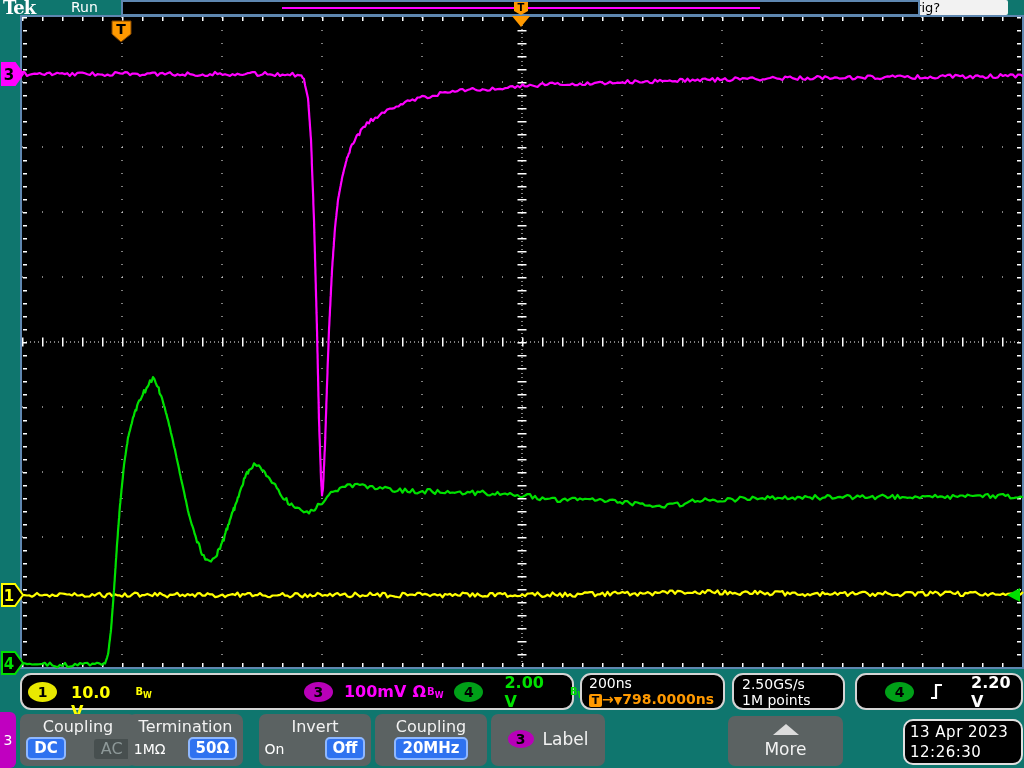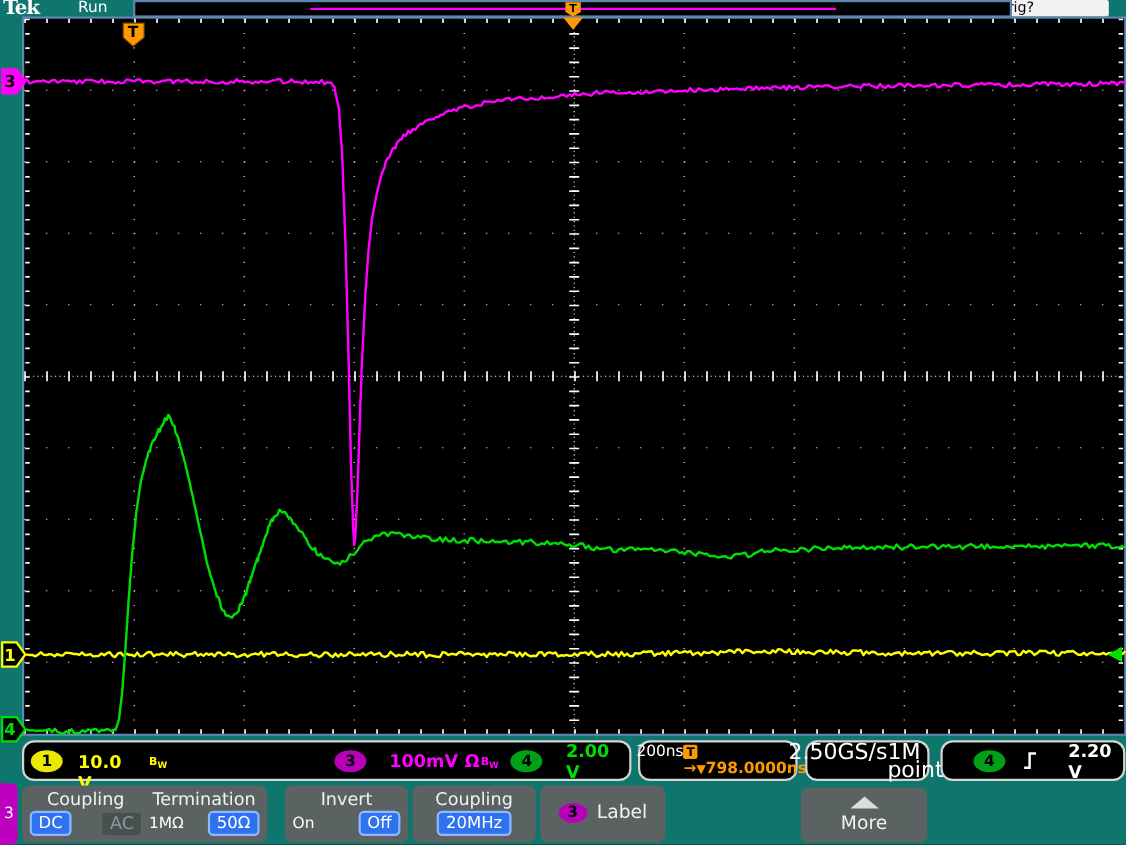--- a/index.html
+++ b/index.html
@@ -10,40 +10,40 @@
             font-weight:bold;font-size:18px;letter-spacing:-1px;color:#fff;}
   .acq-status{position:absolute;left:40px;top:-1px;font-size:14px;color:#fff;margin-left:31px;}
   .trig-banner{position:absolute;left:903px;top:0;width:105px;height:15px;background:#f2f2f2;
                color:#000;font-size:13px;display:flex;align-items:center;padding-left:7px;
                box-sizing:border-box;border-radius:2px;}
   
   #scope{position:absolute;left:0;top:0;pointer-events:none;}
   
   .rbox{position:absolute;top:673px;height:37px;border:2px solid #d4d4d4;border-radius:11px;
         background:#000;box-sizing:border-box;display:flex;align-items:center;font-size:16px;}
-  .rbox.cols{flex-direction:row;align-items:flex-start;justify-content:center;line-height:16px;border-radius:11px;}
+  .rbox.cols{flex-direction:column;align-items:flex-start;justify-content:center;line-height:16px;border-radius:11px;}
   .ovbadge{width:29px;height:20px;border-radius:50%;display:flex;align-items:center;
            justify-content:center;color:#000;font-weight:bold;font-size:14px;flex:0 0 auto;}
   .bw{font-weight:bold;display:inline-block;}
   .bw .b{font-size:10px;vertical-align:2px;}
   .bw .w{font-size:8px;vertical-align:-1px;}
   .val{font-weight:600;}
   .tsq{display:inline-block;width:13px;height:13px;background:#ff9900;color:#000;
        border-radius:2px;font-size:11px;font-weight:bold;text-align:center;line-height:13px;}
   
   .chan-tab{position:absolute;left:0;top:712px;width:16px;height:56px;background:#c000c0;
             border-radius:0 6px 6px 0;display:flex;align-items:center;justify-content:center;
             font-size:14px;color:#fff;}
   .mbtn{position:absolute;top:714px;height:52px;background:#5b6262;border-radius:7px;
         box-sizing:border-box;display:flex;flex-direction:column;align-items:center;
         justify-content:space-between;padding:3px 0 6px;}
   .mbtn .title{font-size:16px;color:#f2f2f2;}
   .optrow{display:flex;align-items:center;}
   .chip{background:#2e72f0;border:2px solid #8fb8ff;border-radius:5px;color:#fff;
-        font-weight:normal;font-size:15px;padding:0 6px;line-height:19px;}
+        font-weight:bold;font-size:15px;padding:0 6px;line-height:19px;}
   .plain{color:#fff;font-size:14px;}
   .dim{background:#474f4f;color:#8d9898;font-size:16px;padding:0 7px;border-radius:3px;line-height:20px;}
   .label-row{display:flex;align-items:center;gap:9px;height:100%;}
   .label-row .ovbadge{width:26px;height:18px;background:#b800b8;}
   .more-btn{justify-content:center;gap:4px;padding:0;}
   .tri-up{width:0;height:0;border-left:13px solid transparent;border-right:13px solid transparent;
           border-bottom:11px solid #dcdcdc;}
   .datetime{position:absolute;left:903px;top:719px;width:120px;height:46px;background:#000;
             border:2px solid #e0e0e0;border-radius:10px;box-sizing:border-box;
             display:flex;flex-direction:column;justify-content:center;padding-left:5px;
@@ -103,36 +103,36 @@
       <polygon points="2,63 15,63 23,74 15,85 2,85" fill="#ff00ff" stroke="#ff00ff" stroke-width="2"></polygon>
       <text x="9" y="79.5" text-anchor="middle" font-size="15" font-weight="bold" fill="#000">3</text>
       <polygon points="1007,595 1020,588 1020,602" fill="#00e000"></polygon>
     </svg>
 
   <div class="rbox" style="left:20px;width:554px;">
     <span class="ovbadge" style="background:#e8e800;margin-left:6px;">1</span>
     <span class="val" style="color:#ffff00;margin-left:14px;margin-top:20px;">10.0 V</span>
     <span class="bw" style="color:#ffff00;margin-left:25px;"><span class="b">B</span><span class="w">W</span></span>
     <span class="ovbadge" style="background:#b800b8;margin-left:152px;">3</span>
-    <span class="val" style="color:#ff00ff;margin-left:21px;">100mV</span>
+    <span class="val" style="color:#ff00ff;margin-left:11px;">100mV</span>
     <span class="val" style="color:#ff00ff;margin-left:6px;">Ω</span>
     <span class="bw" style="color:#ff00ff;margin-left:1px;"><span class="b">B</span><span class="w">W</span></span>
     <span class="ovbadge" style="background:#00a018;margin-left:11px;">4</span>
     <span class="val" style="color:#00e000;margin-left:21px;">2.00 V</span>
     <span class="bw" style="color:#00e000;margin-left:26px;"><span class="b">B</span><span class="w">W</span></span>
   </div>
 
   <div class="rbox cols" style="left:580px;width:145px;padding-left:7px;font-size:14px;">
     <span>200ns</span>
     <span style="color:#ff9900;font-weight:bold;">
       <span class="tsq">T</span><span>→</span><span style="font-size:11px;">▼</span><span>798.0000ns</span>
     </span>
   </div>
 
-  <div class="rbox cols" style="left:732px;width:113px;padding-left:8px;font-size:20px;">
+  <div class="rbox cols" style="left:732px;width:113px;padding-left:8px;font-size:14px;">
     <span>2.50GS/s</span>
     <span>1M points</span>
   </div>
 
   <div class="rbox" style="left:855px;width:168px;">
     <span class="ovbadge" style="background:#00a018;margin-left:28px;">4</span>
     <svg width="15" height="19" style="margin-left:15px;">
       <path d="M2,16 H7 V3 H13" stroke="#fff" stroke-width="2.2" fill="none"></path>
     </svg>
     <span class="val" style="margin-left:29px;">2.20 V</span>
@@ -174,14 +174,18 @@
       <span class="ovbadge">3</span>
       <span class="title" style="font-size:17px;">Label</span>
     </span>
   </div>
 
   <div class="mbtn more-btn" style="left:728px;width:115px;top:716px;height:50px;">
     <span class="tri-up"></span>
     <span class="title" style="font-size:17px;">More</span>
   </div>
 
+  <div class="datetime">
+    <span>13 Apr 2023</span>
+    <span>12:26:30</span>
+  </div>
 
 </div>
 
 </body></html>

